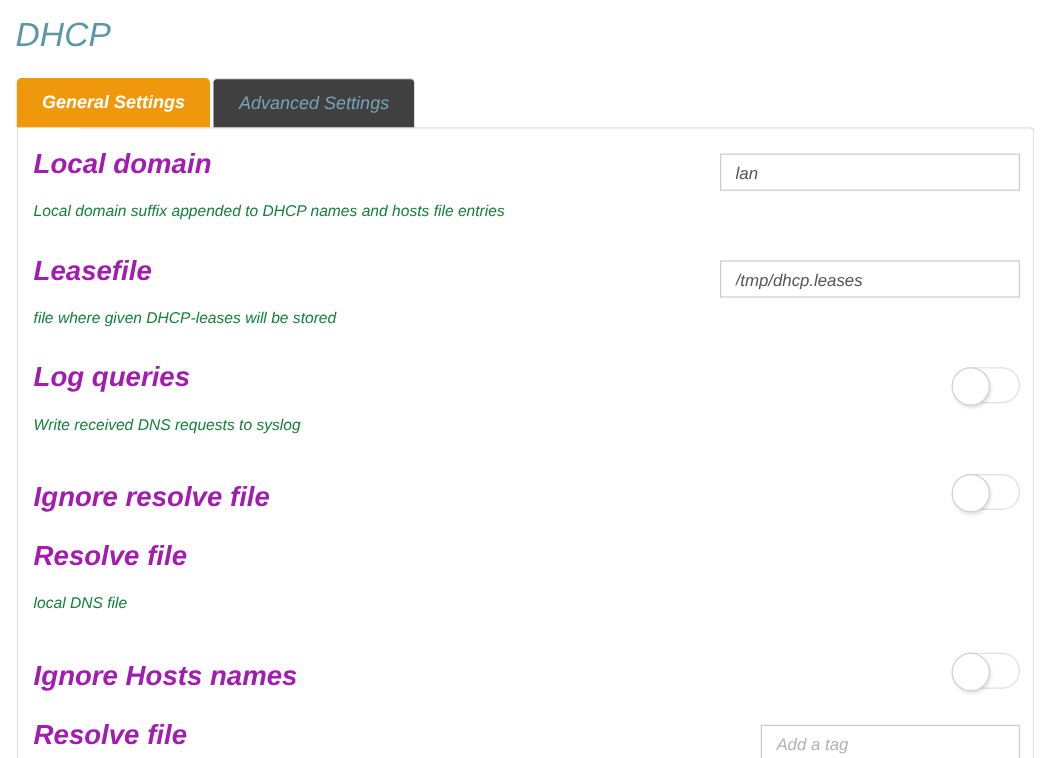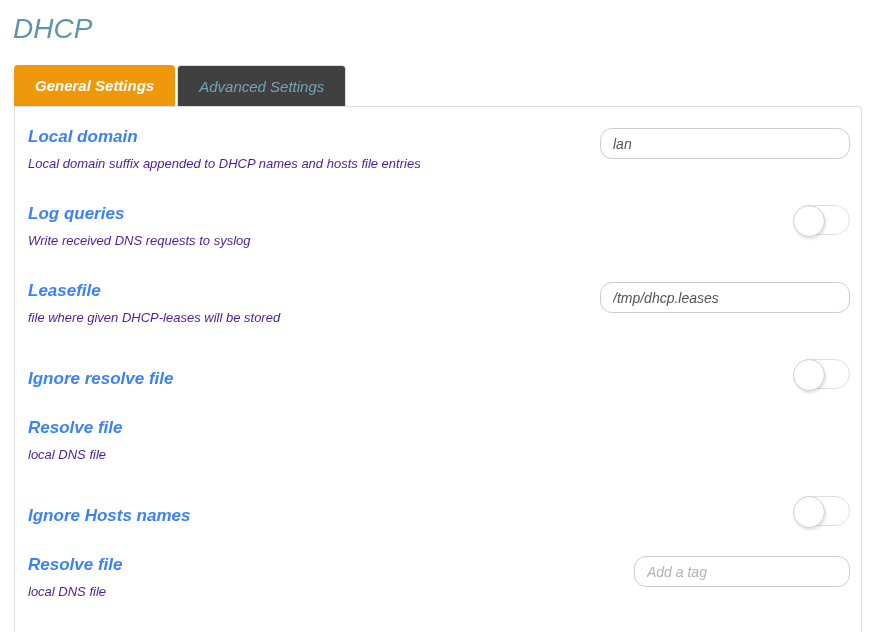--- a/index.html
+++ b/index.html
@@ -57,43 +57,43 @@
     padding: 19px 11px 0 13px;
   }
   .field {
     display: flex;
     justify-content: space-between;
     align-items: flex-start;
     margin-bottom: 32px;
   }
   .field.compact { margin-bottom: 28px; align-items: flex-end; }
   .field-label {
-    font-size: 17px;
+    font-size: 23px;
     font-weight: 700;
-    color: #3b82f6;
+    color: #a21caf;
     line-height: 21px;
   }
   .field-desc {
-    margin-top: 9px;
+    margin-top: 21px;
     font-size: 13px;
-    color: #4c1d95;
+    color: #15803d;
     line-height: 15px;
   }
   .field-control {
     width: 250px;
     display: flex;
     justify-content: flex-end;
     margin-top: 2px;
     flex-shrink: 0;
   }
   .text-input {
     width: 250px;
     height: 31px;
     border: 1px solid #cccccc;
-    border-radius: 12px;
+    border-radius: 0;
     padding: 0 12px;
     font-size: 14px;
     color: #555555;
     font-family: inherit;
     outline: none;
     background: #ffffff;
   }
   .text-input::placeholder { color: #b3b3b3; }
   .tag-input { width: 216px; }
   .toggle {
@@ -134,40 +134,40 @@
       <div class="field-label">Local domain</div>
       <div class="field-desc">Local domain suffix appended to DHCP names and hosts file entries</div>
     </div>
     <div class="field-control">
       <input type="text" class="text-input" value="lan" style="">
     </div>
   </div>
 
   <div class="field">
     <div class="field-info">
+      <div class="field-label">Leasefile</div>
+      <div class="field-desc">file where given DHCP-leases will be stored</div>
+    </div>
+    <div class="field-control">
+      <input type="text" class="text-input" value="/tmp/dhcp.leases" style="">
+    </div>
+  </div>
+
+  <div class="field">
+    <div class="field-info">
       <div class="field-label">Log queries</div>
       <div class="field-desc">Write received DNS requests to syslog</div>
     </div>
     <div class="field-control">
       <div class="toggle" role="switch" aria-checked="false">
         <div class="knob"></div>
       </div>
     </div>
   </div>
 
-  <div class="field">
-    <div class="field-info">
-      <div class="field-label">Leasefile</div>
-      <div class="field-desc">file where given DHCP-leases will be stored</div>
-    </div>
-    <div class="field-control">
-      <input type="text" class="text-input" value="/tmp/dhcp.leases" style="">
-    </div>
-  </div>
-
   <div class="field compact">
     <div class="field-info">
       <div class="field-label">Ignore resolve file</div>
     </div>
     <div class="field-control">
       <div class="toggle" role="switch" aria-checked="false">
         <div class="knob"></div>
       </div>
     </div>
   </div>

